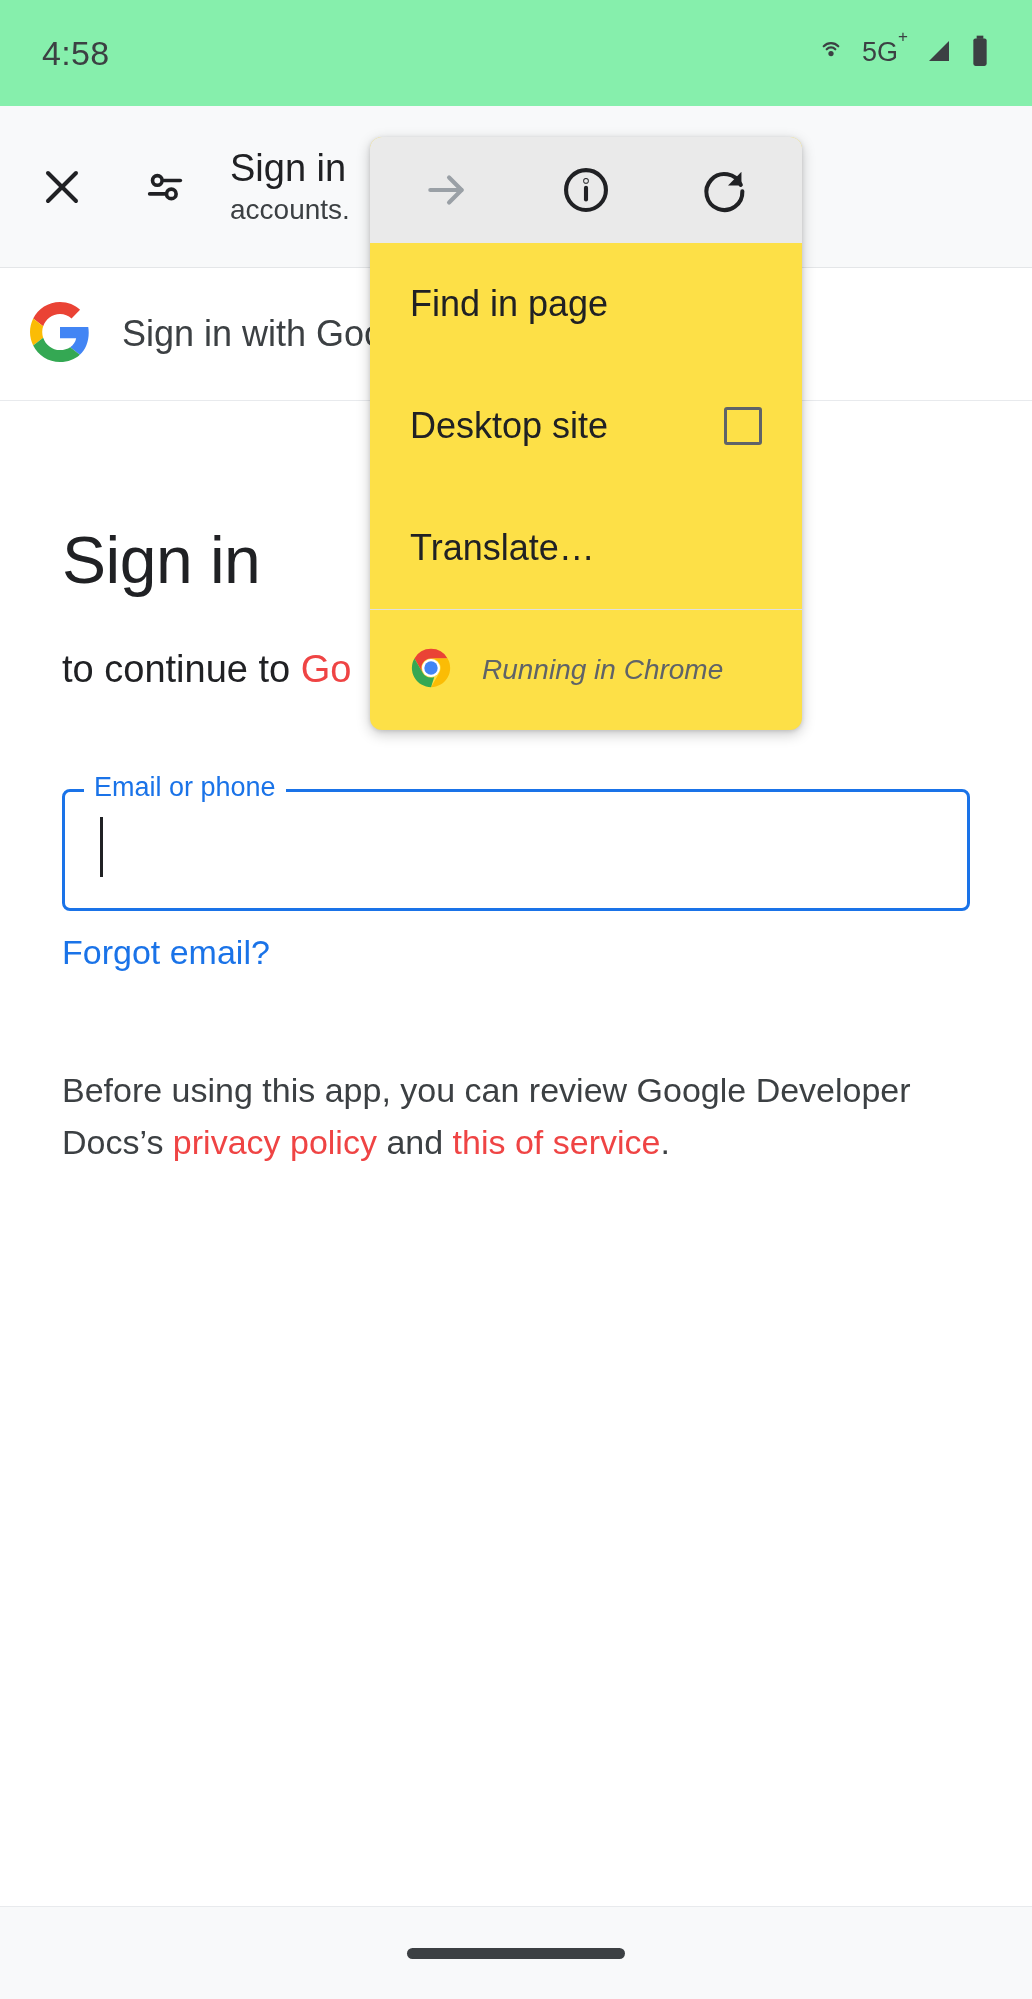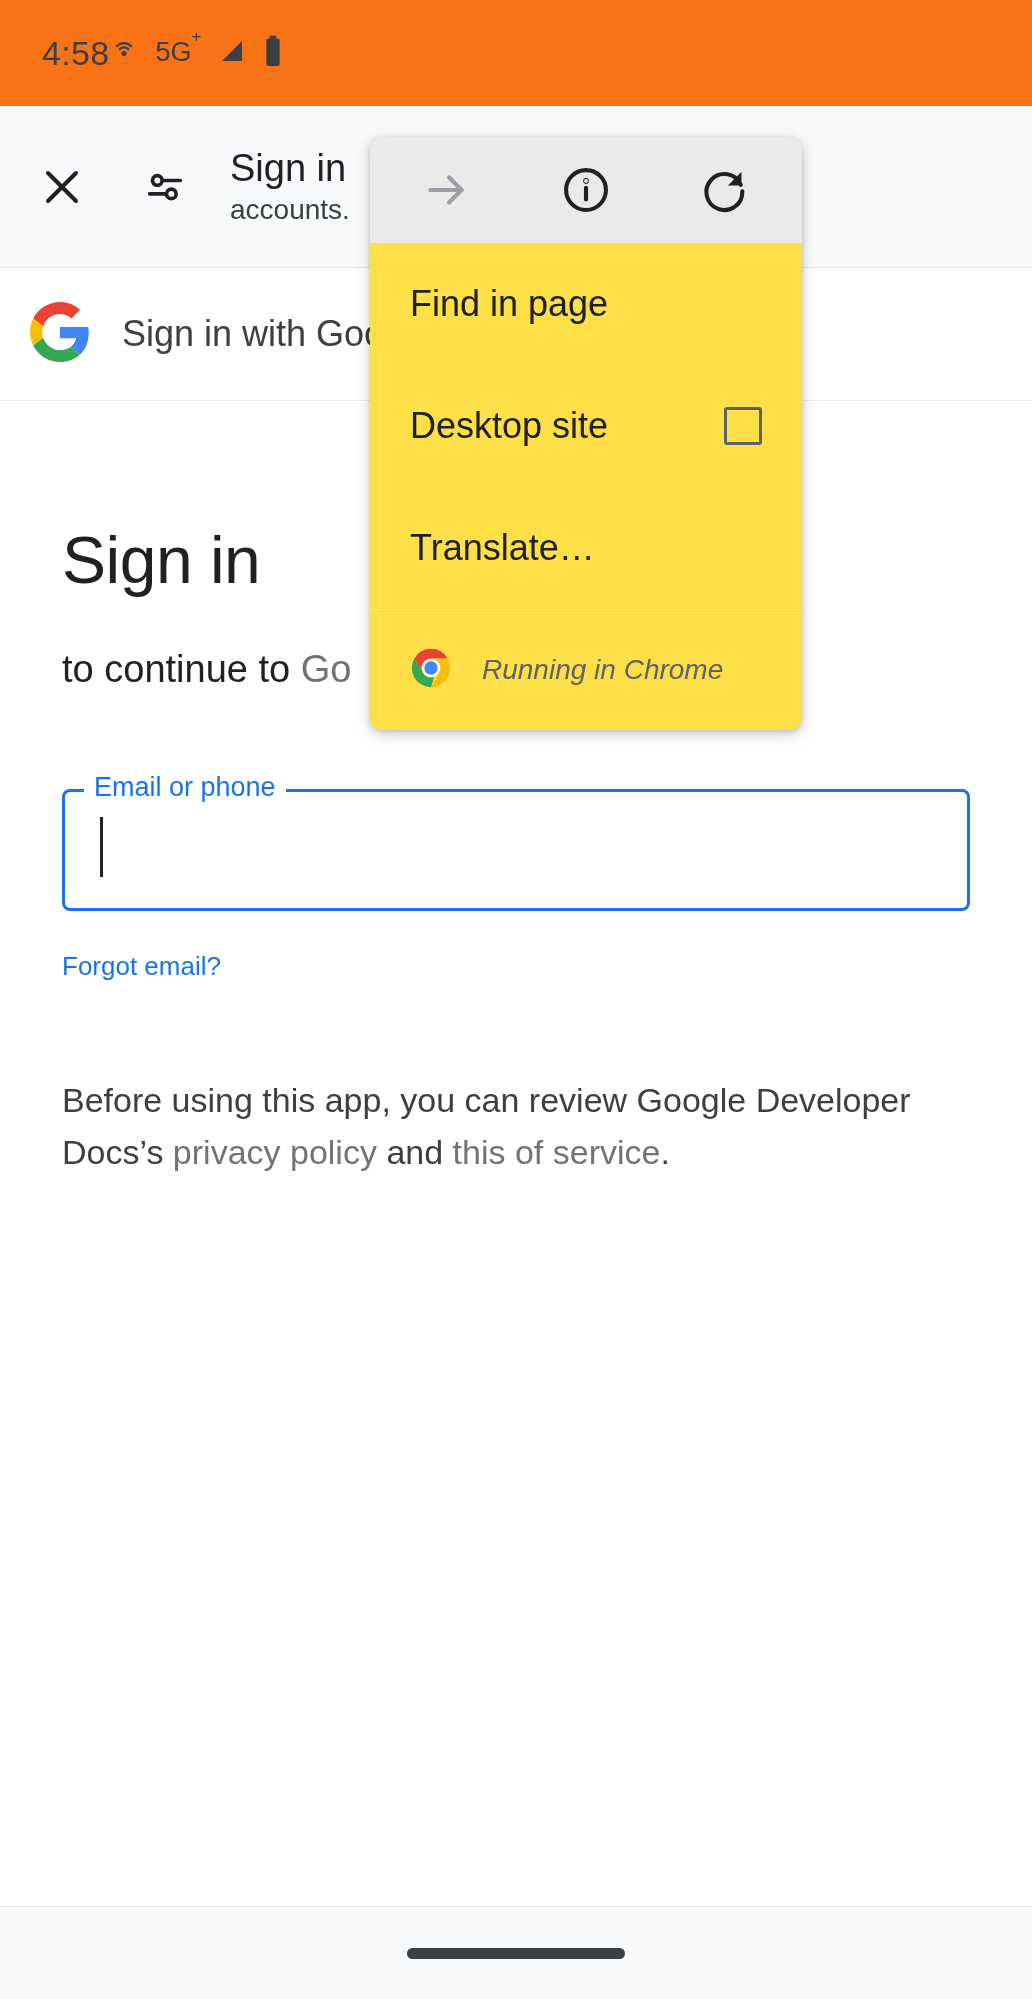--- a/index.html
+++ b/index.html
@@ -15,23 +15,24 @@
     font-family: "Liberation Sans", sans-serif;
     -webkit-font-smoothing: antialiased;
   }
 
   
   #status-bar {
     position: absolute;
     left: 0; top: 0;
     width: 1032px;
     height: 106px;
-    background: #f97316;
-    display: flex;
-    align-items: center;
+    background: #86efac;
+    display: flex;
+    align-items: center;
+    justify-content: space-between;
     padding: 0 42px;
     box-sizing: border-box;
   }
   #status-time {
     font-size: 34px;
     color: #3c4043;
     letter-spacing: 0.3px;
   }
   #status-icons {
     display: flex;
@@ -138,21 +139,21 @@
     letter-spacing: -0.5px;
   }
   #signin-subtitle {
     font-size: 38px;
     color: #202124;
     margin-top: 48px;
     line-height: 48px;
     white-space: nowrap;
   }
   .blue-link {
-    color: #737373;
+    color: #ef4444;
     font-weight: 500;
     text-decoration: none;
   }
 
   
   #email-field-wrapper {
     position: relative;
     margin-top: 96px;
     height: 122px;
   }
@@ -191,22 +192,22 @@
   #email-caret {
     position: absolute;
     left: 38px;
     top: 28px;
     width: 3px;
     height: 60px;
     background: #202124;
   }
   #forgot-email-link {
     display: inline-block;
-    margin-top: 40px;
-    font-size: 26px;
+    margin-top: 22px;
+    font-size: 34px;
     color: #1a73e8;
     font-weight: 500;
     text-decoration: none;
   }
   #policy-text {
     margin-top: 92px;
     font-size: 34px;
     line-height: 52px;
     color: #3c4043;
     max-width: 920px;

